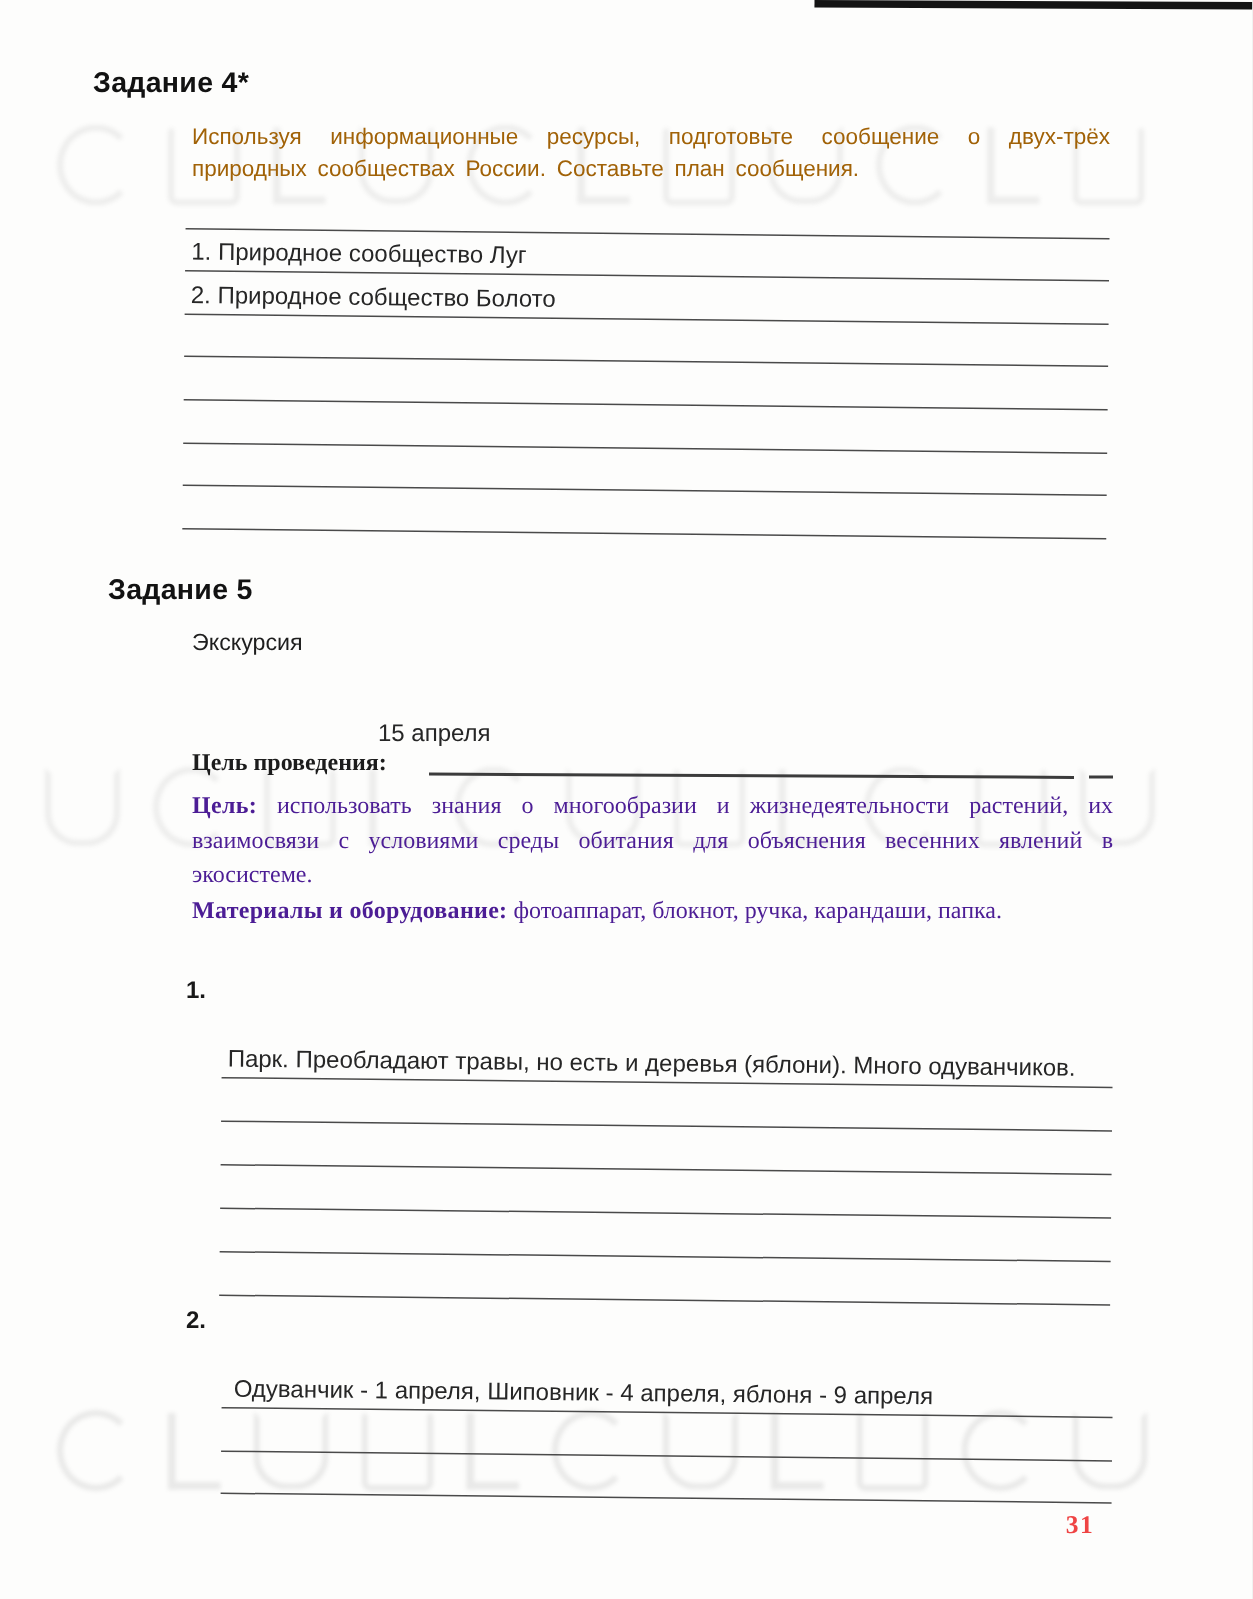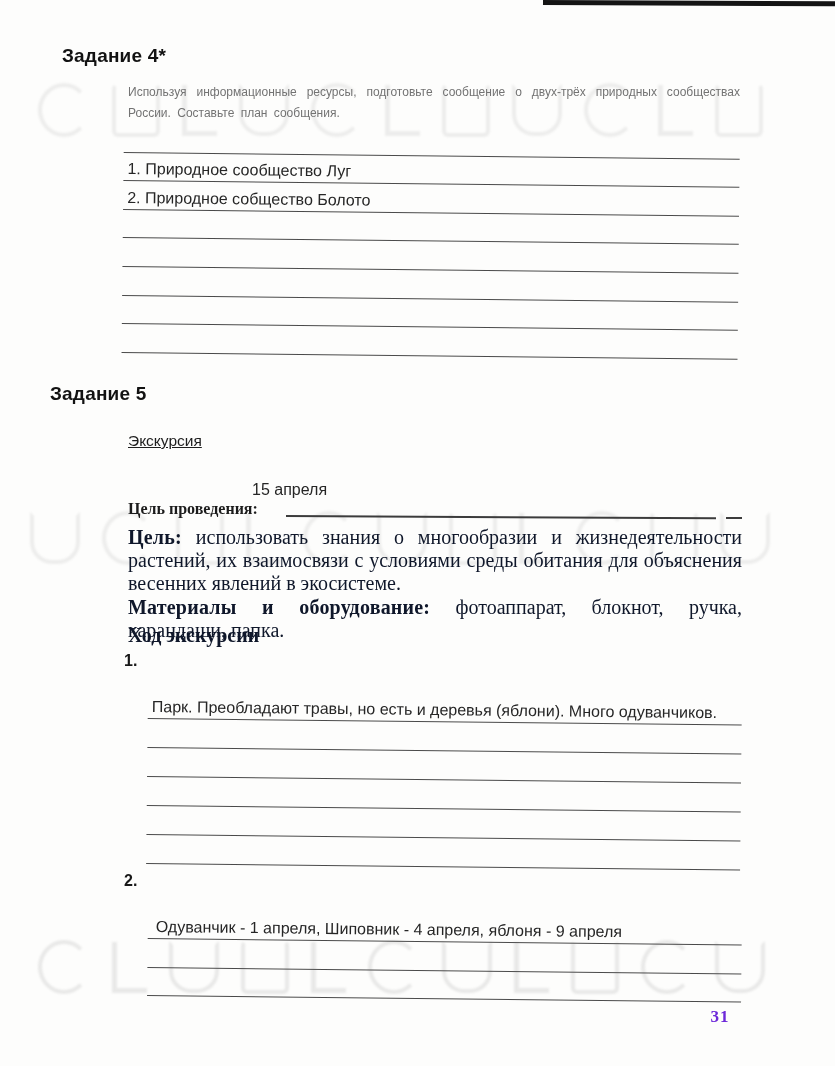--- a/index.html
+++ b/index.html
@@ -14,30 +14,30 @@
   .abs{position:absolute;z-index:2;}
   
   .task-head{
     font-family:"Liberation Sans", sans-serif;
     font-weight:bold;font-size:19px;color:#121212;
     letter-spacing:.2px;
   }
   
   .sans-para{
     font-family:"Liberation Sans", sans-serif;
-    font-size:12px;line-height:20.5px;color:#737373;
+    font-size:15px;line-height:20.5px;color:#a16207;
     text-align:justify;word-spacing:3px;
   }
   .sans-label{
     font-family:"Liberation Sans", sans-serif;
     font-size:15.5px;color:#1e1e1e;
   }
   
   .serif-para{
-    font-size:20px;line-height:23px;color:#0f172a;
+    font-size:16px;line-height:23px;color:#4c1d95;
     text-align:justify;
   }
   .serif-para b{letter-spacing:.2px;}
   .title-para{
     font-size:18px;line-height:24px;font-weight:bold;font-style:italic;
     text-align:justify;word-spacing:7px;color:#141414;
   }
   .item{position:relative;padding-left:26px;font-size:16px;line-height:22px;
         text-align:justify;color:#181818;}
   .item .num{position:absolute;left:0;top:0;font-weight:bold;
@@ -63,21 +63,21 @@
               background:#141414;transform:rotate(0.25deg);transform-origin:0 0;z-index:3;}
   
   .wm{position:absolute;z-index:1;display:flex;align-items:center;gap:22px;
       opacity:.11;filter:blur(1.3px);}
   .wm i{display:block;border:4px solid #6f6f6f;}
   .wm .c{width:44px;height:46px;border-radius:50%;border-right-color:transparent;}
   .wm .s{width:40px;height:46px;border-radius:6px;border-top-color:transparent;}
   .wm .l{width:30px;height:46px;border:0;border-left:5px solid #6f6f6f;border-bottom:5px solid #6f6f6f;}
   .wm .u{width:42px;height:44px;border-radius:0 0 22px 22px;border-top-color:transparent;}
   
-  #page-number{font-size:17px;font-weight:600;color:#6d28d9;letter-spacing:1px;}
+  #page-number{font-size:17px;font-weight:600;color:#ef4444;letter-spacing:1px;}
 </style>
 </head>
 <body>
 
 <div id="page">
 
   <div class="scan-strip"></div>
 
   <div class="wm" style="left:38px;top:86px;width:760px;height:48px;">
     <i class="c"></i>
@@ -131,43 +131,42 @@
     <div class="rrow" style="height:27.6px;">
       <span class="hand">2. Природное собщество Болото</span>
     </div>
     <div class="rrow" style="height:27.6px;"></div>
     <div class="rrow" style="height:27.6px;"></div>
     <div class="rrow" style="height:27.6px;"></div>
     <div class="rrow" style="height:27.6px;"></div>
     <div class="rrow" style="height:27.6px;"></div>
   </div>
 
-  <div class="abs task-head" style="left:50px;top:383px;">Задание 5</div>
+  <div class="abs task-head" style="left:72px;top:383px;">Задание 5</div>
 
-  <div class="abs sans-label" style="left:128px;top:432px;text-decoration:underline;">Экскурсия</div>
+  <div class="abs sans-label" style="left:128px;top:420px;">Экскурсия</div>
 
 
   <div id="date-row" class="abs" style="left:128px;top:484px;width:614px;height:36px;">
     <span class="dlabel">Цель проведения:</span>
     <span class="dhand hand">15 апреля</span>
     <span class="dline"></span>
     <span class="ddash"></span>
   </div>
 
   <div class="abs serif-para" style="left:128px;top:526px;width:614px;">
     <b>Цель:</b>
     <span>использовать знания о многообразии и жизнедеятельности растений, их взаимосвязи с условиями среды обитания для объяснения весенних явлений в экосистеме.</span>
   </div>
 
   <div class="abs serif-para" style="left:128px;top:596px;width:614px;">
     <b>Материалы и оборудование:</b>
     <span>фотоаппарат, блокнот, ручка, карандаши, папка.</span>
   </div>
 
-  <div class="abs serif-para" style="left:128px;top:624px;width:614px;font-weight:bold;">Ход экскурсии</div>
 
   <div class="abs item" style="left:124px;top:650px;width:592px;">
     <span class="num">1.</span>
   </div>
 
   <div class="abs ruled tilt" style="left:148px;top:690px;width:594px;">
     <div class="rrow" style="height:28px;">
       <span class="hand">Парк. Преобладают травы, но есть и деревья (яблони). Много одуванчиков.</span>
     </div>
     <div class="rrow" style="height:28px;"></div>

